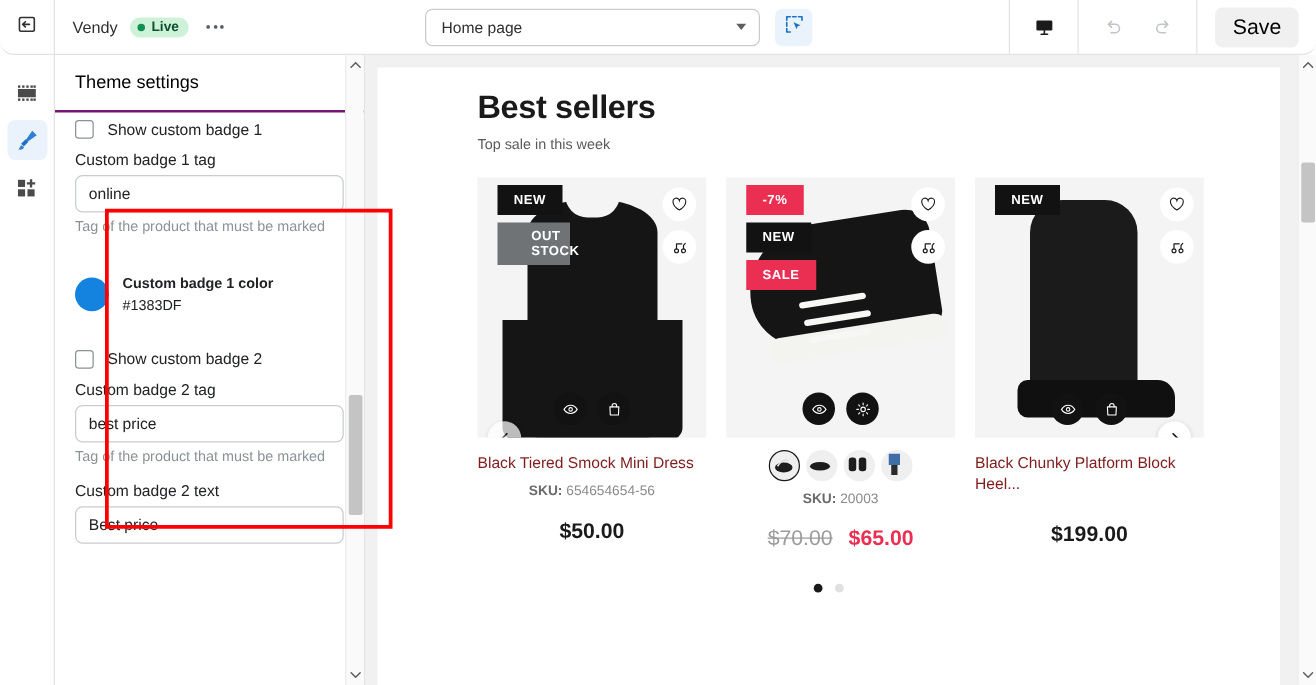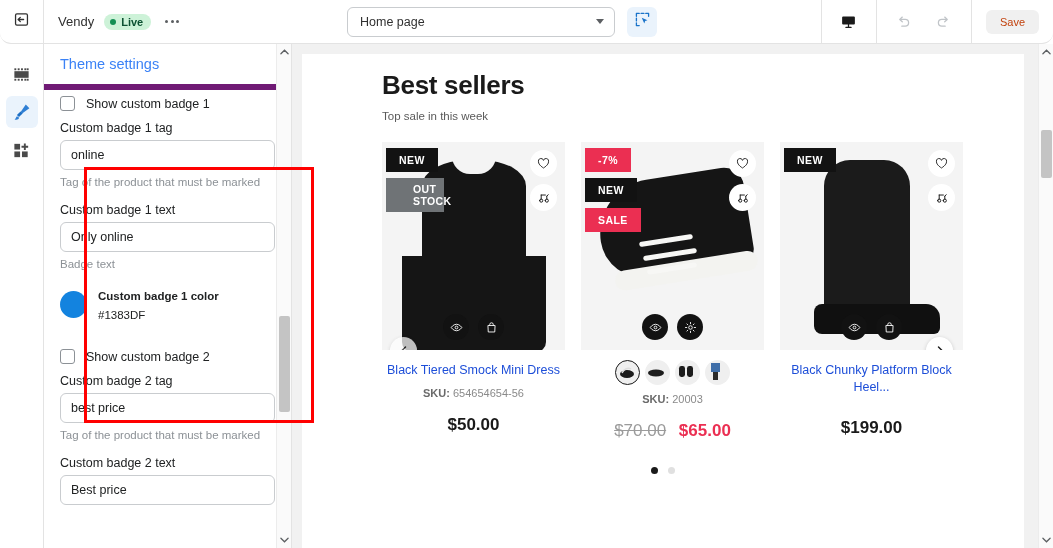--- a/index.html
+++ b/index.html
@@ -40,36 +40,36 @@
   .caret { width: 0; height: 0; border-left: 4px solid transparent; border-right: 4px solid transparent; border-top: 5px solid #5c5f62; }
   .selbtn {
     width: 30px; height: 30px; border-radius: 6px; background: #eaf3fc;
     display: flex; align-items: center; justify-content: center; cursor: pointer;
   }
 
   .tb-right { display: flex; align-items: center; height: 100%; }
   .tb-sec { display: flex; align-items: center; height: 100%; padding: 0 14px; border-left: 1px solid #e3e3e3; gap: 14px; }
   .iconbtn { width: 26px; height: 26px; display:flex; align-items:center; justify-content:center; cursor: pointer; }
   .savebtn {
-    background: #f0f0f0; color: #c2410c; font-size: 11px; border: none;
+    background: #f0f0f0; color: #000000; font-size: 17px; border: none;
     border-radius: 6px; padding: 6px 14px; cursor: default;
     font-family: "Liberation Sans", sans-serif;
   }
 
   
   .body { flex: 1; display: flex; min-height: 0; }
 
   
   .rail { width: 44px; border-right: 1px solid #e3e3e3; background: #fff; padding-top: 14px; display: flex; flex-direction: column; align-items: center; gap: 6px; }
   .railitem { width: 32px; height: 32px; border-radius: 6px; display: flex; align-items: center; justify-content: center; cursor: pointer; }
   .railitem.active { background: #eaf3fc; }
 
   
   .sidebar { width: 248px; border-right: 1px solid #e3e3e3; background: #fff; display: flex; flex-direction: column; position: relative; }
-  .side-title { height: 46px; display: flex; align-items: center; padding: 0 16px; font-size: 14.5px; color: #3b82f6; border-bottom: 6px solid #701a75; }
+  .side-title { height: 46px; display: flex; align-items: center; padding: 0 16px; font-size: 14.5px; color: #000000; border-bottom: 2px solid #701a75; }
   .side-scroll { flex: 1; overflow: hidden; position: relative; padding-bottom: 4px; }
   .grouphdr { font-size: 12.5px; color: #6d7175; padding: 12px 16px 8px 16px; }
 
   .field { padding: 0 16px; }
   .chkrow { display: flex; align-items: center; gap: 11px; padding: 6px 16px 10px 16px; }
   .chkbox { width: 15px; height: 15px; border: 1px solid #8c9196; border-radius: 3px; background: #fff; cursor: pointer; }
   .chklbl { font-size: 12.5px; color: #202223; }
   .flabel { font-size: 12.5px; color: #202223; margin-bottom: 5px; }
   .finput {
     width: 100%; height: 30px; border: 1px solid #c9cccf; border-radius: 6px;
@@ -99,21 +99,21 @@
   .canvas-inner { flex: 1; padding: 10px 14px 0 10px; position: relative; }
   .preview { background: #fff; height: 100%; overflow: hidden; position: relative; }
 
   .sect-title { font-size: 26px; font-weight: 700; color: #1a1a1a; padding: 16px 0 0 80px; letter-spacing: -.3px; }
   .sect-sub { font-size: 11.5px; color: #5a5a5a; padding: 9px 0 0 80px; }
 
   .cards { display: flex; gap: 16px; padding: 20px 0 0 80px; }
   .card { width: 183px; position: relative; }
   .imgbox { width: 183px; height: 208px; position: relative; overflow: hidden; background: #f4f4f4; }
 
-  .badges { position: absolute; left: 4px; top: 6px; z-index: 6; }
+  .badges { position: absolute; left: 16px; top: 6px; z-index: 6; }
   .badge { display: inline-block; color: #fff; font-size: 10.5px; font-weight: 700; padding: 6px 13px; letter-spacing: .4px; }
   .badge.black { background: #121212; }
   .badge.grey { background: #6f7376; }
   .badge.pink { background: #eb2f52; }
   .badge.block { display: block; width: max-content; }
   .badge.two { line-height: 1.15; padding: 5px 27px; text-align: center; }
 
   .wish, .compare {
     position: absolute; right: 8px; width: 27px; height: 27px; border-radius: 50%;
     background: #fff; display: flex; align-items: center; justify-content: center; cursor: pointer; z-index: 6;
@@ -129,21 +129,21 @@
     display: flex; align-items: center; justify-content: center; cursor: pointer; z-index: 8;
     box-shadow: 0 1px 4px rgba(0,0,0,.18);
   }
   .navarrow.left { left: 8px; top: 195px; opacity: .72; }
   .navarrow.right { right: 10px; top: 195px; }
 
   .swatches { display: flex; gap: 5px; justify-content: center; padding-top: 10px; }
   .sw { width: 25px; height: 25px; border-radius: 50%; background: #efefef; overflow: hidden; position: relative; cursor: pointer; }
   .sw.sel { border: 1.5px solid #1a1a1a; }
 
-  .pname { font-size: 12.5px; color: #1d4ed8; text-align: center; padding-top: 12px; line-height: 1.35; }
+  .pname { font-size: 12.5px; color: #7f1d1d; text-align: left; padding-top: 12px; line-height: 1.35; }
   .sku { font-size: 11px; color: #8a8a8a; text-align: center; padding-top: 8px; }
   .sku b { color: #6a6a6a; }
   .price { font-size: 17px; font-weight: 700; color: #1a1a1a; text-align: center; padding-top: 16px; }
   .price .old { color: #9b9b9b; font-weight: 400; text-decoration: line-through; margin-right: 8px; }
   .price .new { color: #eb2f52; }
 
   .pager { display: flex; justify-content: center; gap: 10px; padding-top: 26px; }
   .pdot { width: 7px; height: 7px; border-radius: 50%; background: #e0e0e0; cursor: pointer; }
   .pdot.on { background: #1a1a1a; }
 
@@ -275,25 +275,20 @@
         <div class="chkrow">
           <span class="chkbox"></span>
           <span class="chklbl">Show custom badge 1</span>
         </div>
         <div class="field">
           <div class="flabel">Custom badge 1 tag</div>
           <input class="finput" value="online" style="">
           <div class="fhelp">Tag of the product that must be marked</div>
         </div>
         <div class="spacer"></div>
-        <div class="field">
-          <div class="flabel">Custom badge 1 text</div>
-          <input class="finput" value="Only online" style="">
-          <div class="fhelp">Badge text</div>
-        </div>
         <div class="colorrow">
           <span class="swatch" id="sw1" style="background: rgb(19, 131, 223);"></span>
           <span>
             <span class="cname">Custom badge 1 color</span><br>
             <span class="chex">#1383DF</span>
           </span>
         </div>
 
         <div style="height:12px"></div>
 

